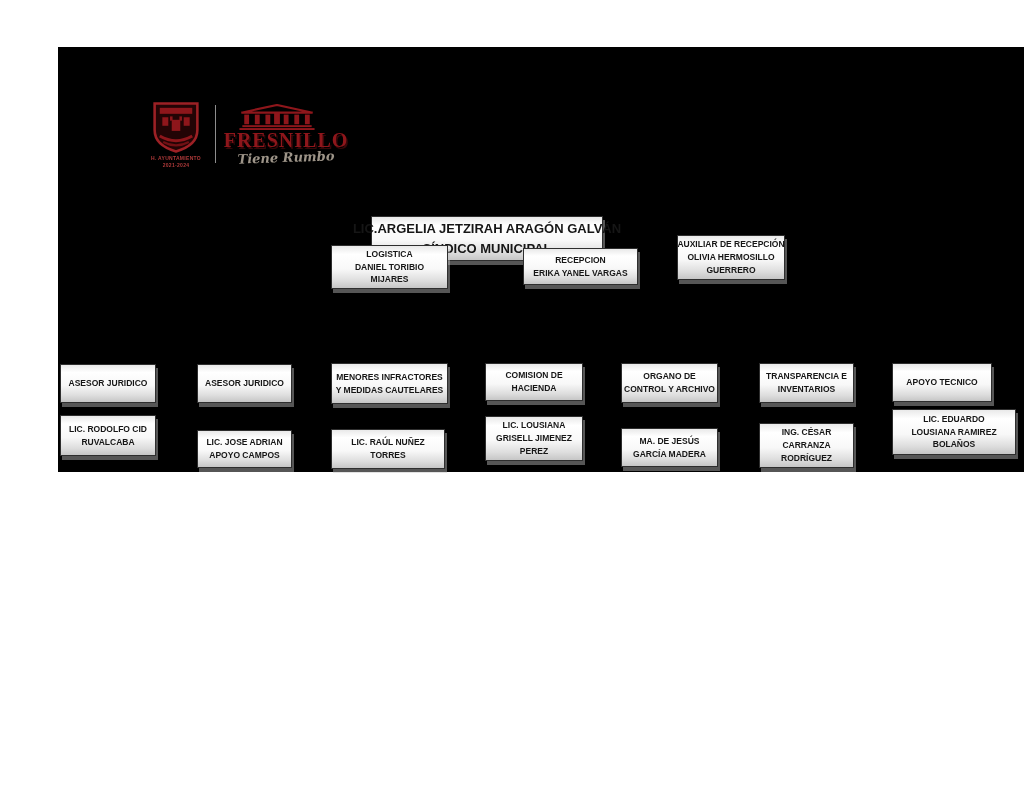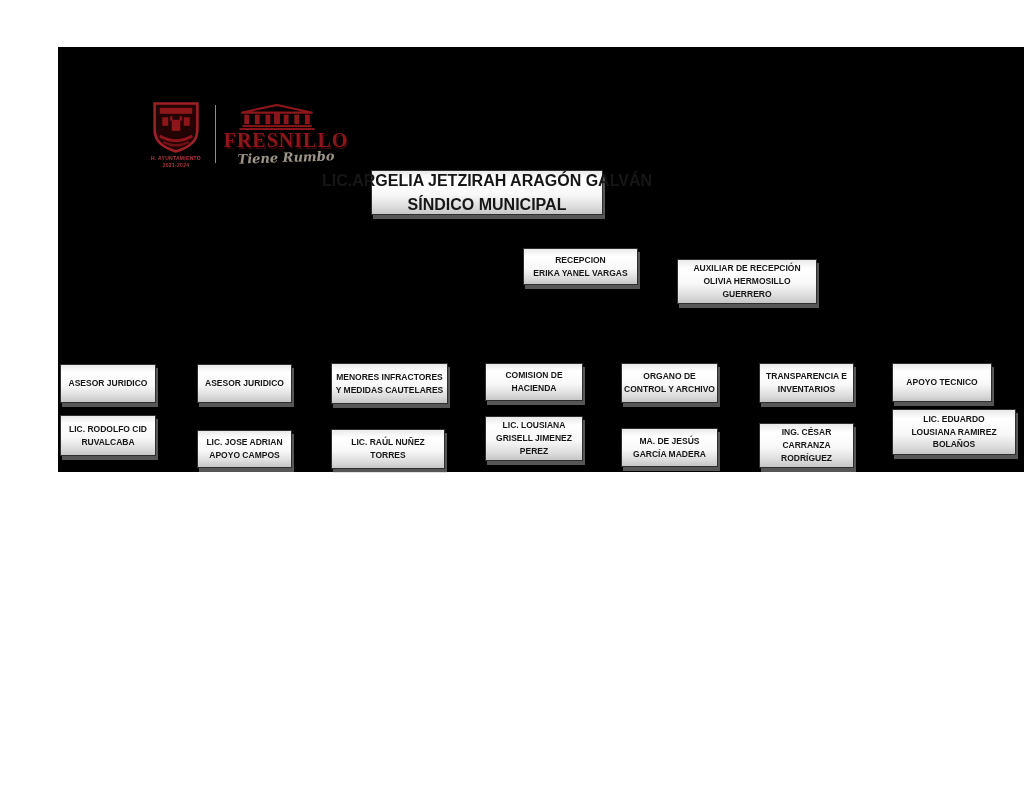--- a/index.html
+++ b/index.html
@@ -36,21 +36,21 @@
   .node{
     position:absolute;box-sizing:border-box;
     background:linear-gradient(180deg,#e9e9e9 0%,#ffffff 20%,#f8f8f8 55%,#dedede 82%,#c6c6c6 100%);
     border:1.4px solid #2e2e2e;
     display:flex;flex-direction:column;justify-content:center;align-items:center;
     text-align:center;font-weight:bold;color:#161616;
     box-shadow:2px 4px 0 rgba(190,190,190,.45);
   }
   .node .ln{line-height:1.5;white-space:nowrap;}
   .small{font-size:8.5px;}
-  .root{font-size:16px;}
+  .root{font-size:13px;margin-top:46px;}
 </style>
 </head>
 <body>
 
 <div class="canvas">
 
   <svg class="crest" viewBox="0 0 60 62">
     <path d="M5 3 H55 V34 Q55 52 30 59 Q5 52 5 34 Z" fill="#230405" stroke="#9c2025" stroke-width="3"></path>
     <rect x="11" y="8" width="38" height="7" fill="#8e161b"></rect>
     <rect x="14" y="19" width="7" height="10" fill="#8e161b"></rect>
@@ -81,25 +81,30 @@
     <rect x="1" y="25" width="78" height="2" fill="#8e161b"></rect>
   </svg>
   <div class="brand-name">FRESNILLO</div>
   <div class="brand-tagline">Tiene Rumbo</div>
 
   <div class="node root" style="left:313px;top:123px;width:232px;height:45px">
     <div class="ln">LIC.ARGELIA JETZIRAH ARAGÓN GALVÁN</div>
     <div class="ln">SÍNDICO MUNICIPAL</div>
   </div>
 
+  <div class="node small" style="left:273px;top:198px;width:117px;height:44px">
+    <div class="ln">LOGISTICA</div>
+    <div class="ln">DANIEL TORIBIO</div>
+    <div class="ln">MIJARES</div>
+  </div>
   <div class="node small" style="left:465px;top:201px;width:115px;height:37px">
     <div class="ln">RECEPCION</div>
     <div class="ln">ERIKA YANEL VARGAS</div>
   </div>
-  <div class="node small" style="left:619px;top:212px;width:140px;height:45px">
+  <div class="node small" style="left:619px;top:188px;width:108px;height:45px">
     <div class="ln">AUXILIAR DE RECEPCIÓN</div>
     <div class="ln">OLIVIA HERMOSILLO</div>
     <div class="ln">GUERRERO</div>
   </div>
 
   <div class="node small" style="left:2px;top:317px;width:96px;height:39px">
     <div class="ln">ASESOR JURIDICO</div>
   </div>
   <div class="node small" style="left:139px;top:317px;width:95px;height:39px">
     <div class="ln">ASESOR JURIDICO</div>

